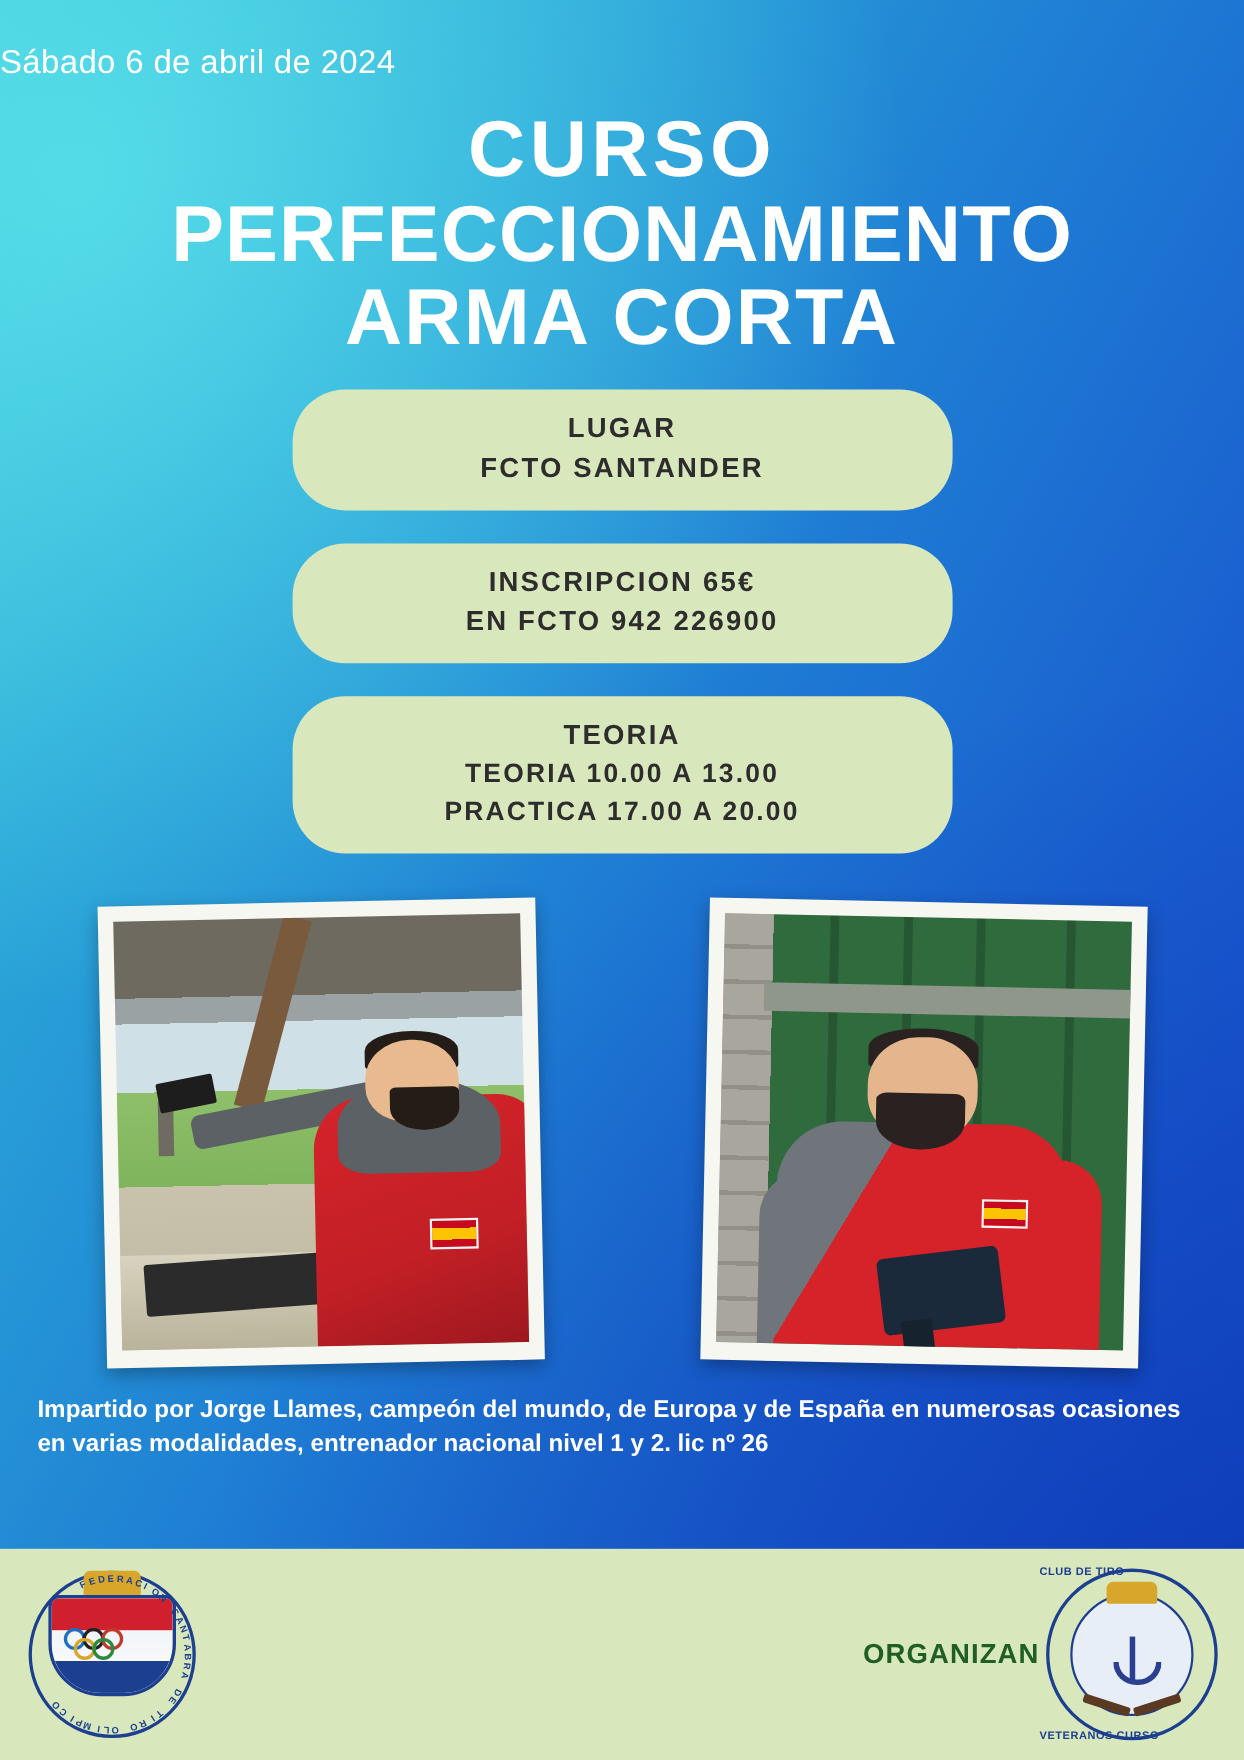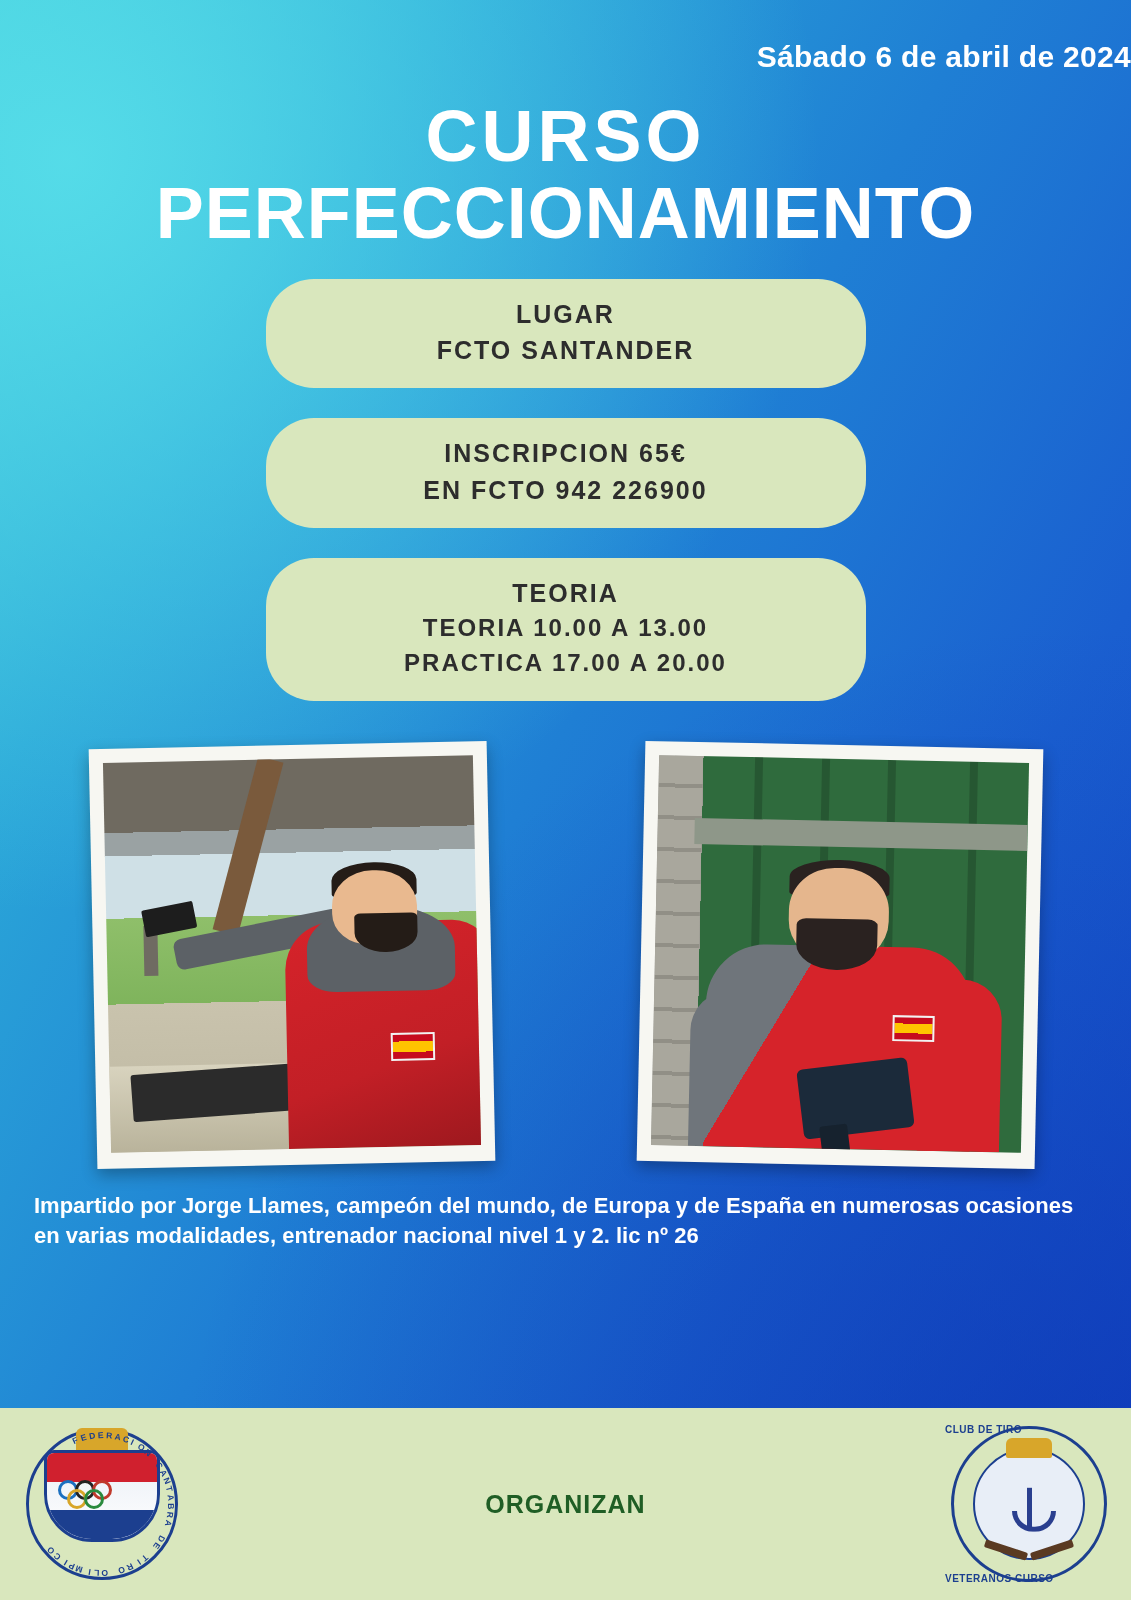--- a/index.html
+++ b/index.html
@@ -27,24 +27,24 @@
     inset: 0;
     background:
       radial-gradient(circle at 6% 10%, rgba(90,225,235,0.85) 0%, rgba(90,225,235,0) 42%),
       radial-gradient(circle at 95% 95%, rgba(10,48,170,0.55) 0%, rgba(10,48,170,0) 48%);
     pointer-events: none;
   }
 
   .content { position: relative; z-index: 2; }
 
   .date {
-    text-align: right;
+    text-align: left;
     color: #ffffff;
     font-size: 30px;
-    font-weight: bold;
+    font-weight: normal;
     letter-spacing: 0.3px;
     padding-top: 40px;
   }
 
   .title {
     text-align: center;
     color: #ffffff;
     font-weight: bold;
     letter-spacing: 1px;
     text-transform: uppercase;
@@ -232,21 +232,21 @@
     background: #d9e7bd;
     display: flex;
     align-items: center;
     justify-content: space-between;
     padding: 0 18px;
     z-index: 3;
   }
 
   .organizan {
     flex: 1;
-    text-align: center;
+    text-align: right;
     color: #1f5e25;
     font-size: 25px;
     font-weight: bold;
     letter-spacing: 1px;
   }
 
   .logo { width: 168px; height: 168px; position: relative; }
 
   .logo-fed .ring {
     position: absolute; inset: 8px;
@@ -334,20 +334,21 @@
 <body>
 
 <div class="poster">
   <div class="content">
 
     <div class="date">Sábado 6 de abril de 2024</div>
 
     <div class="title">
       <span class="l1">CURSO</span>
       <span class="l2">PERFECCIONAMIENTO</span>
+      <span class="l3">ARMA CORTA</span>
     </div>
 
     <div class="pills">
 
       <div class="pill">
         <span class="line">LUGAR</span>
         <span class="line">FCTO SANTANDER</span>
       </div>
 
       <div class="pill">

